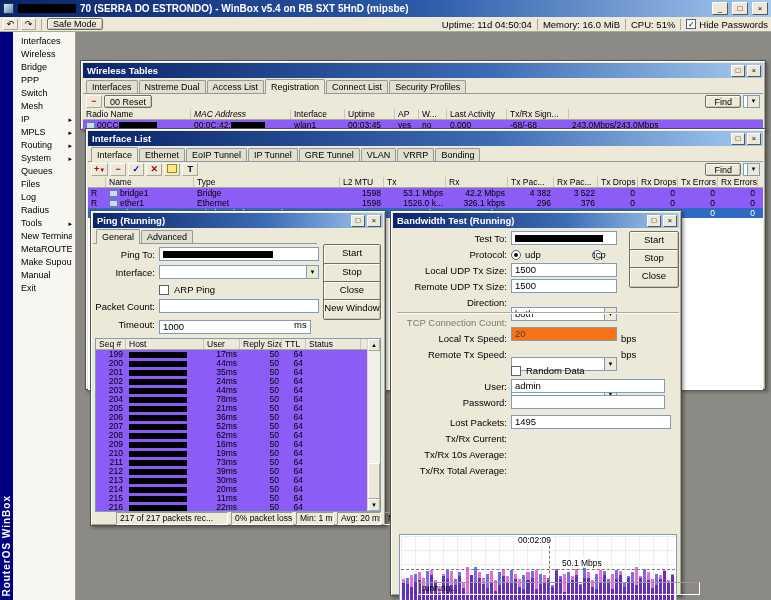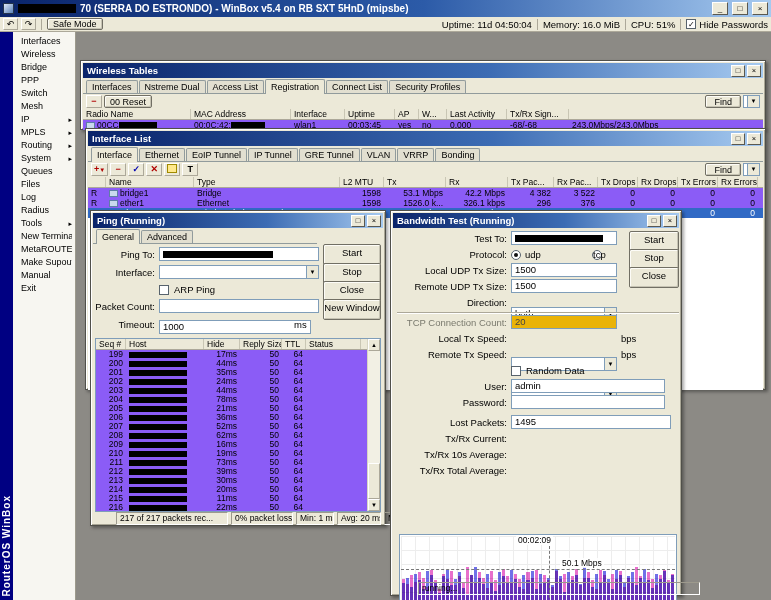--- a/index.html
+++ b/index.html
@@ -83,21 +83,21 @@
 .cell.r { text-align:right; }
 .mini-icon { display:inline-block; width:9px; height:7px; background:#C9D9EE; border:1px solid #5E7FA6; margin-right:2px; vertical-align:-1px; }
 .fill-white { background:#fff; }
 
 
 .abs { position:absolute; }
 .flabel { font-size:9.5px; line-height:13px; text-align:right; white-space:nowrap; }
 .flabel.l { text-align:left; }
 .inp { background:#fff; border:1px solid #7F9DB9; height:14px; font-size:9.5px; line-height:12px;
   padding:0 3px; white-space:nowrap; overflow:hidden; }
-.inp.dis { background:#eab308; color:#444; }
+.inp.dis { background:#f97316; color:#444;margin-top:12px; }
 .combo { padding-right:14px; position:relative; }
 .combo .arr { position:absolute; right:-1px; top:-1px; bottom:-1px; width:13px; background:#ECE9D8;
   border:1px solid #7F9DB9; font-size:6px; line-height:12px; text-align:center; }
 .push { height:21px; line-height:15px; font-size:9.5px; }
 .radio { display:inline-block; width:10px; height:10px; border-radius:50%; background:#fff;
   border:1px solid #58636D; position:relative; }
 .radio.on::after { content:""; position:absolute; left:2px; top:2px; width:4px; height:4px; border-radius:50%; background:#111; }
 .hr-etched { border-top:1px solid #ACA899; border-bottom:1px solid #FFFFFF; height:2px; }
 
 
@@ -248,21 +248,21 @@
       <span class="tool-btn ic-rem">−</span>
       <span class="btn reset-btn">00 Reset</span>
       <span class="flex-spacer"></span>
       <span class="btn find-btn">Find</span>
       <span class="combo-mini">
           <span class="arr">▼</span>
         </span>
     </div>
     <div class="thead" id="wt-head">
         <div class="th" style="width: 108px;">Radio Name</div>
-        <div class="th" style="width: 100px;">MAC Address</div>
+        <div class="th" style="width: 100px; font-style: italic;">MAC Address</div>
         <div class="th" style="width: 54px;">Interface</div>
         <div class="th" style="width: 50px;">Uptime</div>
         <div class="th" style="width: 24px;">AP</div>
         <div class="th" style="width: 28px;">W...</div>
         <div class="th" style="width: 60px;">Last Activity</div>
         <div class="th" style="width: 62px;">Tx/Rx Sign...</div>
       </div>
     <div class="tbody">
       <div class="trow" id="wt-row">
           <div class="cell" style="width: 108px;"><div class="mini-icon"></div>00CC<div class="redact" style="width: 38px; height: 7px;"></div></div>
@@ -402,21 +402,21 @@
 
       <div class="btn push abs" style="left:230px;top:16px;width:58px">Start</div>
       <div class="btn push abs" style="left:230px;top:35px;width:58px">Stop</div>
       <div class="btn push abs" style="left:230px;top:53px;width:58px">Close</div>
       <div class="btn push abs" style="left:230px;top:71px;width:58px">New Window</div>
 
       <div class="abs" style="left:2px;top:110px;width:286px;height:174px;border:1px solid #7F9DB9;background:#fff;overflow:hidden">
         <div class="thead" id="ping-head" style="width:271px">
             <div class="th" style="width: 30px;">Seq #</div>
             <div class="th" style="width: 78px;">Host</div>
-            <div class="th" style="width: 36px;">Hide</div>
+            <div class="th" style="width: 36px;">User</div>
             <div class="th" style="width: 42px;">Reply Size</div>
             <div class="th" style="width: 24px;">TTL</div>
             <div class="th" style="width: 55px;">Status</div>
           </div>
         <div id="ping-rows">
             <div class="trow ping">
               <div class="cell r" style="width: 30px;">199</div>
               <div class="cell" style="width: 78px;"><div class="redact" style="width: 58px; height: 6px;"></div></div>
               <div class="cell r" style="width: 36px;">17ms</div>
               <div class="cell r" style="width: 42px;">50</div>

